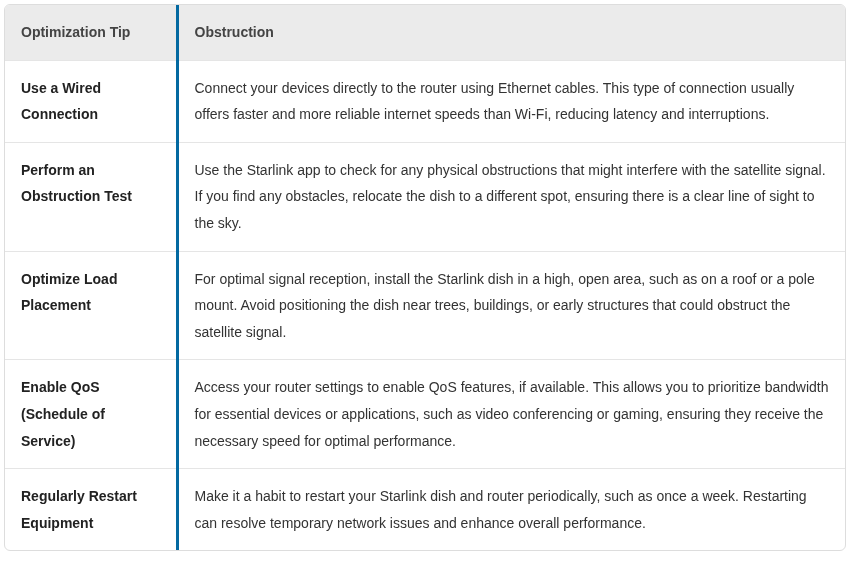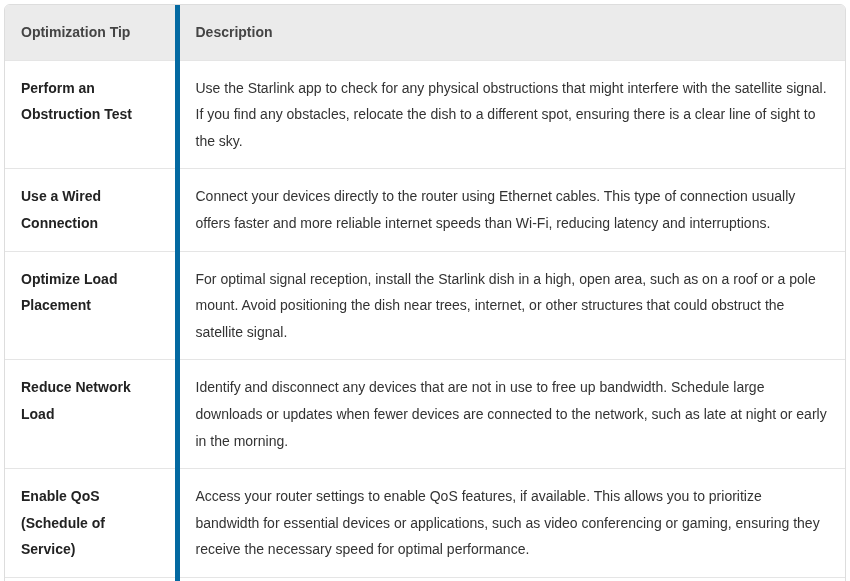--- a/index.html
+++ b/index.html
@@ -32,21 +32,21 @@
     line-height: 1.9;
     border-bottom: 1px solid #e5e5e5;
   }
   th {
     background: #ebebeb;
     font-weight: 600;
     color: #444;
   }
   th:first-child, td:first-child {
     width: 172px;
-    border-right: 5px solid #0369a1;
+    border-right: 3px solid #0369a1;
   }
   td.tip {
     font-weight: 600;
     color: #222;
   }
   td.desc {
     font-weight: 400;
     color: #333;
   }
   tbody tr:last-child td {
@@ -54,39 +54,35 @@
   }
 </style>
 </head>
 <body>
 
 <div class="table-wrap">
   <table>
     <thead>
       <tr>
         <th>Optimization Tip</th>
-        <th>Description</th>
+        <th>Obstruction</th>
       </tr>
     </thead>
     <tbody>
+      <tr>
+        <td class="tip">Use a Wired Connection</td>
+        <td class="desc">Connect your devices directly to the router using Ethernet cables. This type of connection usually offers faster and more reliable internet speeds than Wi-Fi, reducing latency and interruptions.</td>
+      </tr>
       <tr>
         <td class="tip">Perform an Obstruction Test</td>
         <td class="desc">Use the Starlink app to check for any physical obstructions that might interfere with the satellite signal. If you find any obstacles, relocate the dish to a different spot, ensuring there is a clear line of sight to the sky.</td>
       </tr>
       <tr>
-        <td class="tip">Use a Wired Connection</td>
-        <td class="desc">Connect your devices directly to the router using Ethernet cables. This type of connection usually offers faster and more reliable internet speeds than Wi-Fi, reducing latency and interruptions.</td>
-      </tr>
-      <tr>
         <td class="tip">Optimize Load Placement</td>
-        <td class="desc">For optimal signal reception, install the Starlink dish in a high, open area, such as on a roof or a pole mount. Avoid positioning the dish near trees, internet, or other structures that could obstruct the satellite signal.</td>
-      </tr>
-      <tr>
-        <td class="tip">Reduce Network Load</td>
-        <td class="desc">Identify and disconnect any devices that are not in use to free up bandwidth. Schedule large downloads or updates when fewer devices are connected to the network, such as late at night or early in the morning.</td>
+        <td class="desc">For optimal signal reception, install the Starlink dish in a high, open area, such as on a roof or a pole mount. Avoid positioning the dish near trees, buildings, or early structures that could obstruct the satellite signal.</td>
       </tr>
       <tr>
         <td class="tip">Enable QoS (Schedule of Service)</td>
         <td class="desc">Access your router settings to enable QoS features, if available. This allows you to prioritize bandwidth for essential devices or applications, such as video conferencing or gaming, ensuring they receive the necessary speed for optimal performance.</td>
       </tr>
       <tr>
         <td class="tip">Regularly Restart Equipment</td>
         <td class="desc">Make it a habit to restart your Starlink dish and router periodically, such as once a week. Restarting can resolve temporary network issues and enhance overall performance.</td>
       </tr>
     </tbody>

